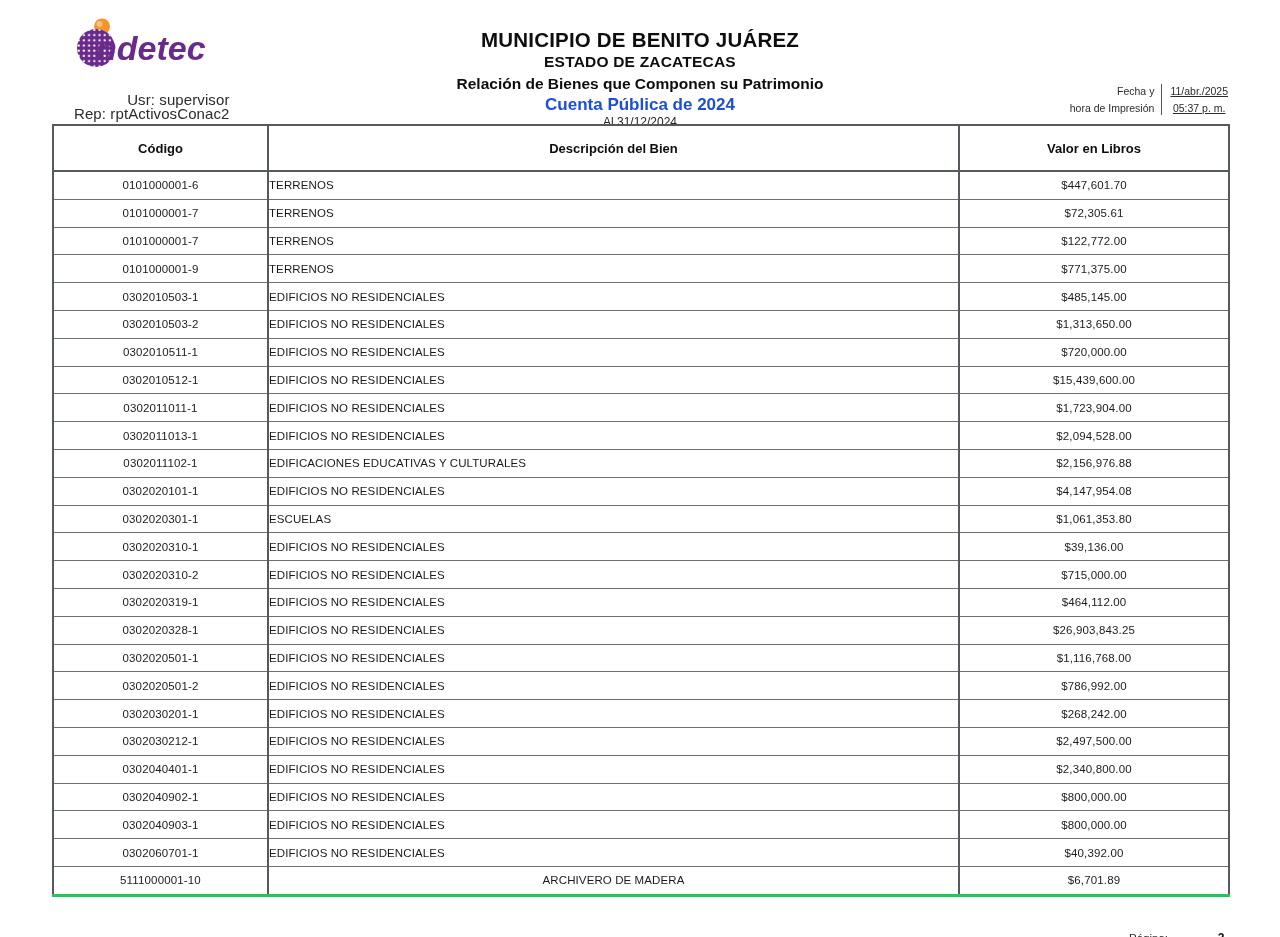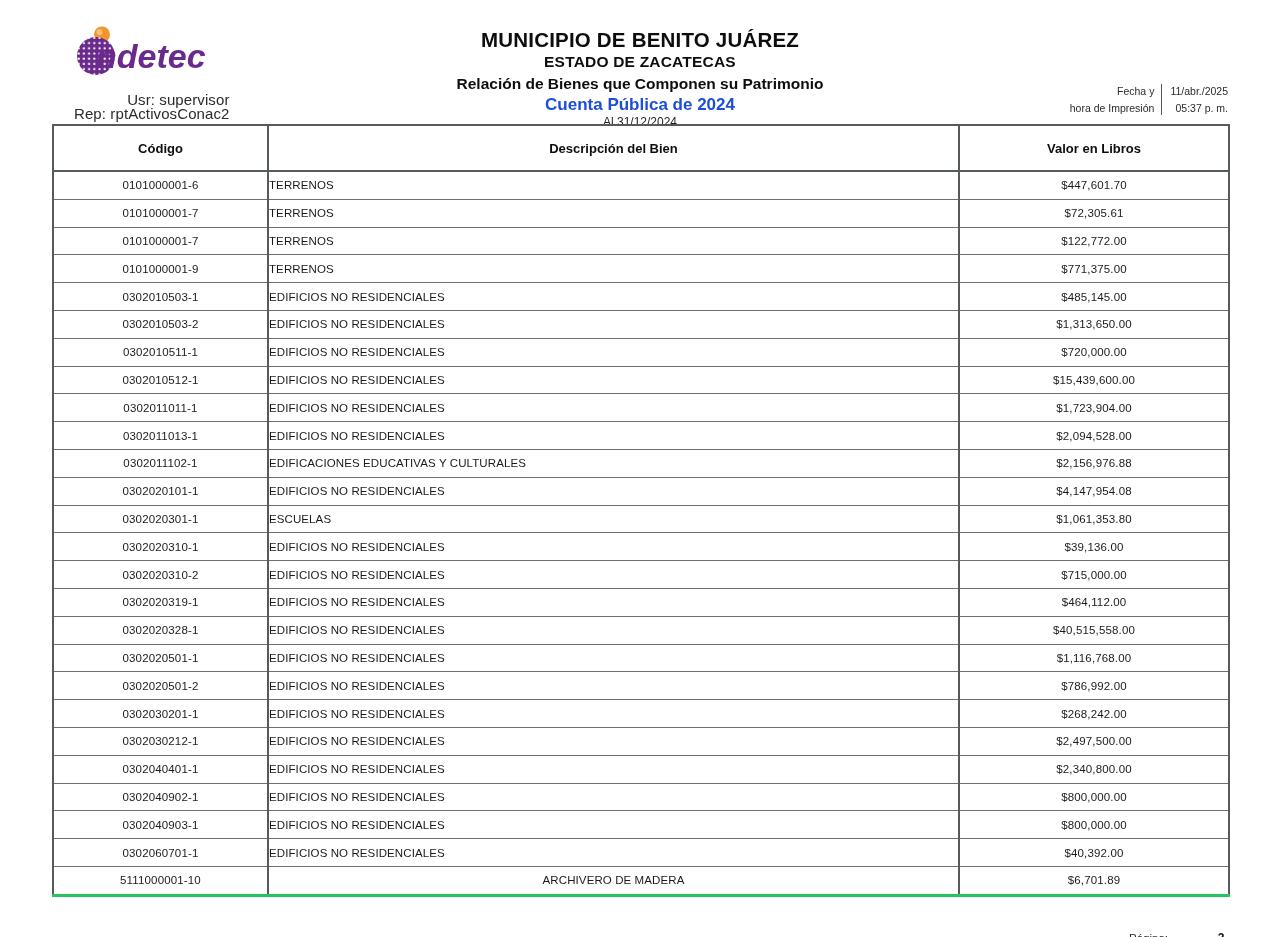--- a/index.html
+++ b/index.html
@@ -30,21 +30,21 @@
     position: absolute;
     left: 0; top: 0;
     width: 1280px;
     height: 124px;
   }
 
   
   .logo-block {
     position: absolute;
     left: 72px;
-    top: 26px;
+    top: 18px;
     width: 230px;
     height: 52px;
   }
   .logo-svg { display: block; }
 
   .meta-user {
     position: absolute;
     left: 74px;
     top: 93px;
     font-size: 15px;
@@ -111,23 +111,24 @@
     text-align: right;
     line-height: 17px;
     padding-right: 7px;
   }
   .print-rule {
     width: 1px;
     background: #555;
     margin: 1px 0 2px 0;
   }
   .print-values {
-    text-align: right;
+    text-align: center;
     line-height: 17px;
     padding-left: 8px;
+    text-decoration: underline;
   }
   .print-labels div, .print-values div { white-space: nowrap; }
 
   
   .table-wrap {
     position: absolute;
     left: 52px;
     top: 124px;
     width: 1176px;
   }
@@ -345,21 +346,21 @@
             <td class="cell-valor">$715,000.00</td>
           </tr>
           <tr>
             <td class="cell-codigo">0302020319-1</td>
             <td class="cell-desc">EDIFICIOS NO RESIDENCIALES</td>
             <td class="cell-valor">$464,112.00</td>
           </tr>
           <tr>
             <td class="cell-codigo">0302020328-1</td>
             <td class="cell-desc">EDIFICIOS NO RESIDENCIALES</td>
-            <td class="cell-valor">$40,515,558.00</td>
+            <td class="cell-valor">$26,903,843.25</td>
           </tr>
           <tr>
             <td class="cell-codigo">0302020501-1</td>
             <td class="cell-desc">EDIFICIOS NO RESIDENCIALES</td>
             <td class="cell-valor">$1,116,768.00</td>
           </tr>
           <tr>
             <td class="cell-codigo">0302020501-2</td>
             <td class="cell-desc">EDIFICIOS NO RESIDENCIALES</td>
             <td class="cell-valor">$786,992.00</td>

